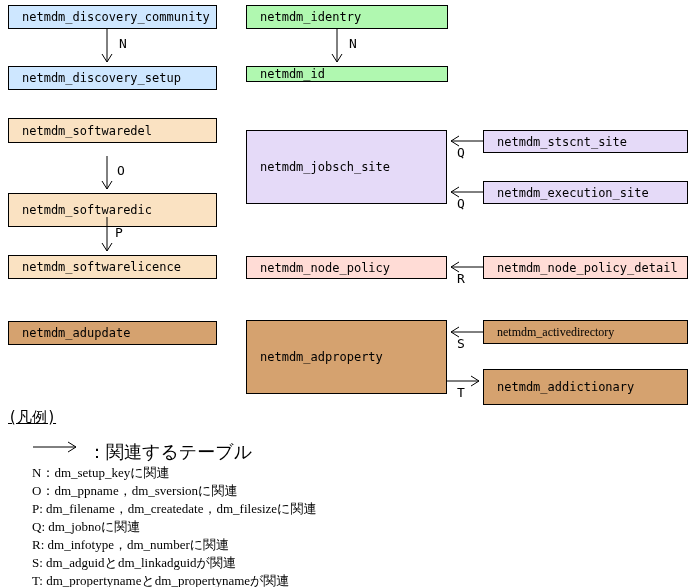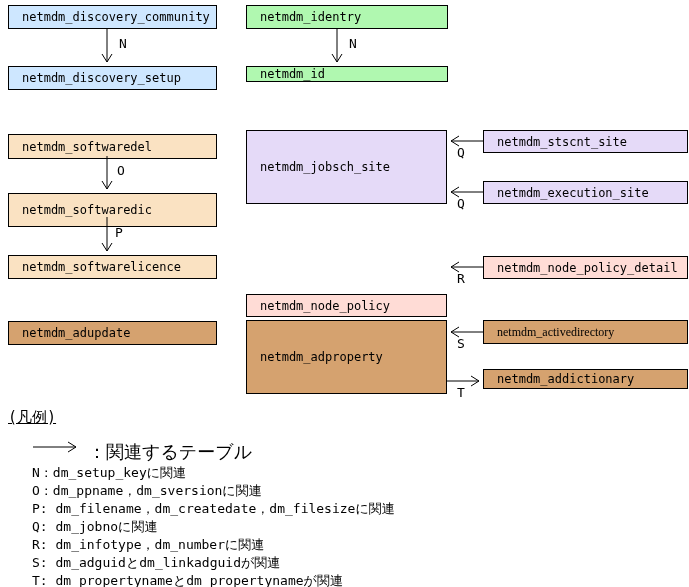--- a/index.html
+++ b/index.html
@@ -15,47 +15,47 @@
     display:flex;align-items:center;padding-left:13px;
     font-size:12px;white-space:nowrap;letter-spacing:0;
   }
   .rel-label{
     position:absolute;font-size:13px;line-height:13px;white-space:nowrap;
   }
   .arrows{position:absolute;left:0;top:0;pointer-events:none;}
   .legend-title{position:absolute;left:8px;top:408px;font-size:15px;white-space:nowrap;text-decoration:underline;}
   .legend-caption{position:absolute;left:88px;top:440px;font-size:18px;white-space:nowrap;}
   .legend-entries{position:absolute;left:32px;top:464px;font-size:13px;}
-  .legend-entries div{height:18px;line-height:18px;white-space:nowrap;}
+  .legend-entries div{height:18px;line-height:18px;white-space:nowrap;font-family:Liberation Serif, serif;}
 </style>
 </head>
 <body>
 
 <div class="stage">
 
   <div class="box" style="left: 8px; top: 5px; width: 209px; height: 24px; background-color: rgb(206, 231, 255);">netmdm_discovery_community</div>
   <div class="box" style="left: 246px; top: 5px; width: 202px; height: 24px; background-color: rgb(176, 248, 176);">netmdm_identry</div>
   <div class="box" style="left: 8px; top: 66px; width: 209px; height: 24px; background-color: rgb(206, 231, 255);">netmdm_discovery_setup</div>
   <div class="box" style="left: 246px; top: 66px; width: 202px; height: 16px; background-color: rgb(176, 248, 176);">netmdm_id</div>
 
-  <div class="box" style="left: 8px; top: 134px; width: 209px; height: 25px; background-color: rgb(250, 226, 194);">netmdm_softwaredel</div>
+  <div class="box" style="left: 8px; top: 118px; width: 209px; height: 25px; background-color: rgb(250, 226, 194);">netmdm_softwaredel</div>
   <div class="box" style="left: 8px; top: 193px; width: 209px; height: 34px; background-color: rgb(250, 226, 194);">netmdm_softwaredic</div>
   <div class="box" style="left: 8px; top: 255px; width: 209px; height: 24px; background-color: rgb(250, 226, 194);">netmdm_softwarelicence</div>
 
   <div class="box" style="left: 246px; top: 130px; width: 201px; height: 74px; background-color: rgb(229, 218, 248);">netmdm_jobsch_site</div>
   <div class="box" style="left: 483px; top: 130px; width: 205px; height: 23px; background-color: rgb(229, 218, 248);">netmdm_stscnt_site</div>
   <div class="box" style="left: 483px; top: 181px; width: 205px; height: 23px; background-color: rgb(229, 218, 248);">netmdm_execution_site</div>
 
-  <div class="box" style="left: 246px; top: 256px; width: 201px; height: 23px; background-color: rgb(255, 220, 214); margin-top: 38px;">netmdm_node_policy</div>
+  <div class="box" style="left: 246px; top: 256px; width: 201px; height: 23px; background-color: rgb(255, 220, 214);">netmdm_node_policy</div>
   <div class="box" style="left: 483px; top: 256px; width: 205px; height: 23px; background-color: rgb(255, 220, 214);">netmdm_node_policy_detail</div>
 
   <div class="box" style="left: 8px; top: 321px; width: 209px; height: 24px; background-color: rgb(213, 162, 111);">netmdm_adupdate</div>
   <div class="box" style="left: 246px; top: 320px; width: 201px; height: 74px; background-color: rgb(213, 162, 111);">netmdm_adproperty</div>
   <div class="box" style="left: 483px; top: 320px; width: 205px; height: 24px; background-color: rgb(213, 162, 111); font-family: Liberation Serif, serif;">netmdm_activedirectory</div>
-  <div class="box" style="left: 483px; top: 369px; width: 205px; height: 20px; background-color: rgb(213, 162, 111); text-align: center;">netmdm_addictionary</div>
+  <div class="box" style="left: 483px; top: 369px; width: 205px; height: 36px; background-color: rgb(213, 162, 111); text-align: center;">netmdm_addictionary</div>
 
   <svg class="arrows" width="689" height="587" viewBox="0 0 689 587">
     <defs>
       <marker id="ah" viewBox="0 0 12 12" markerWidth="12" markerHeight="12" refX="10" refY="6" orient="auto" markerUnits="userSpaceOnUse">
         <path d="M2,1 L10,6 L2,11" fill="none" stroke="#000" stroke-width="1"></path>
       </marker>
     </defs>
     <line x1="107" y1="29" x2="107" y2="62" stroke="#000" marker-end="url(#ah)"></line>
     <line x1="337" y1="29" x2="337" y2="62" stroke="#000" marker-end="url(#ah)"></line>
     <line x1="107" y1="156" x2="107" y2="189" stroke="#000" marker-end="url(#ah)"></line>

